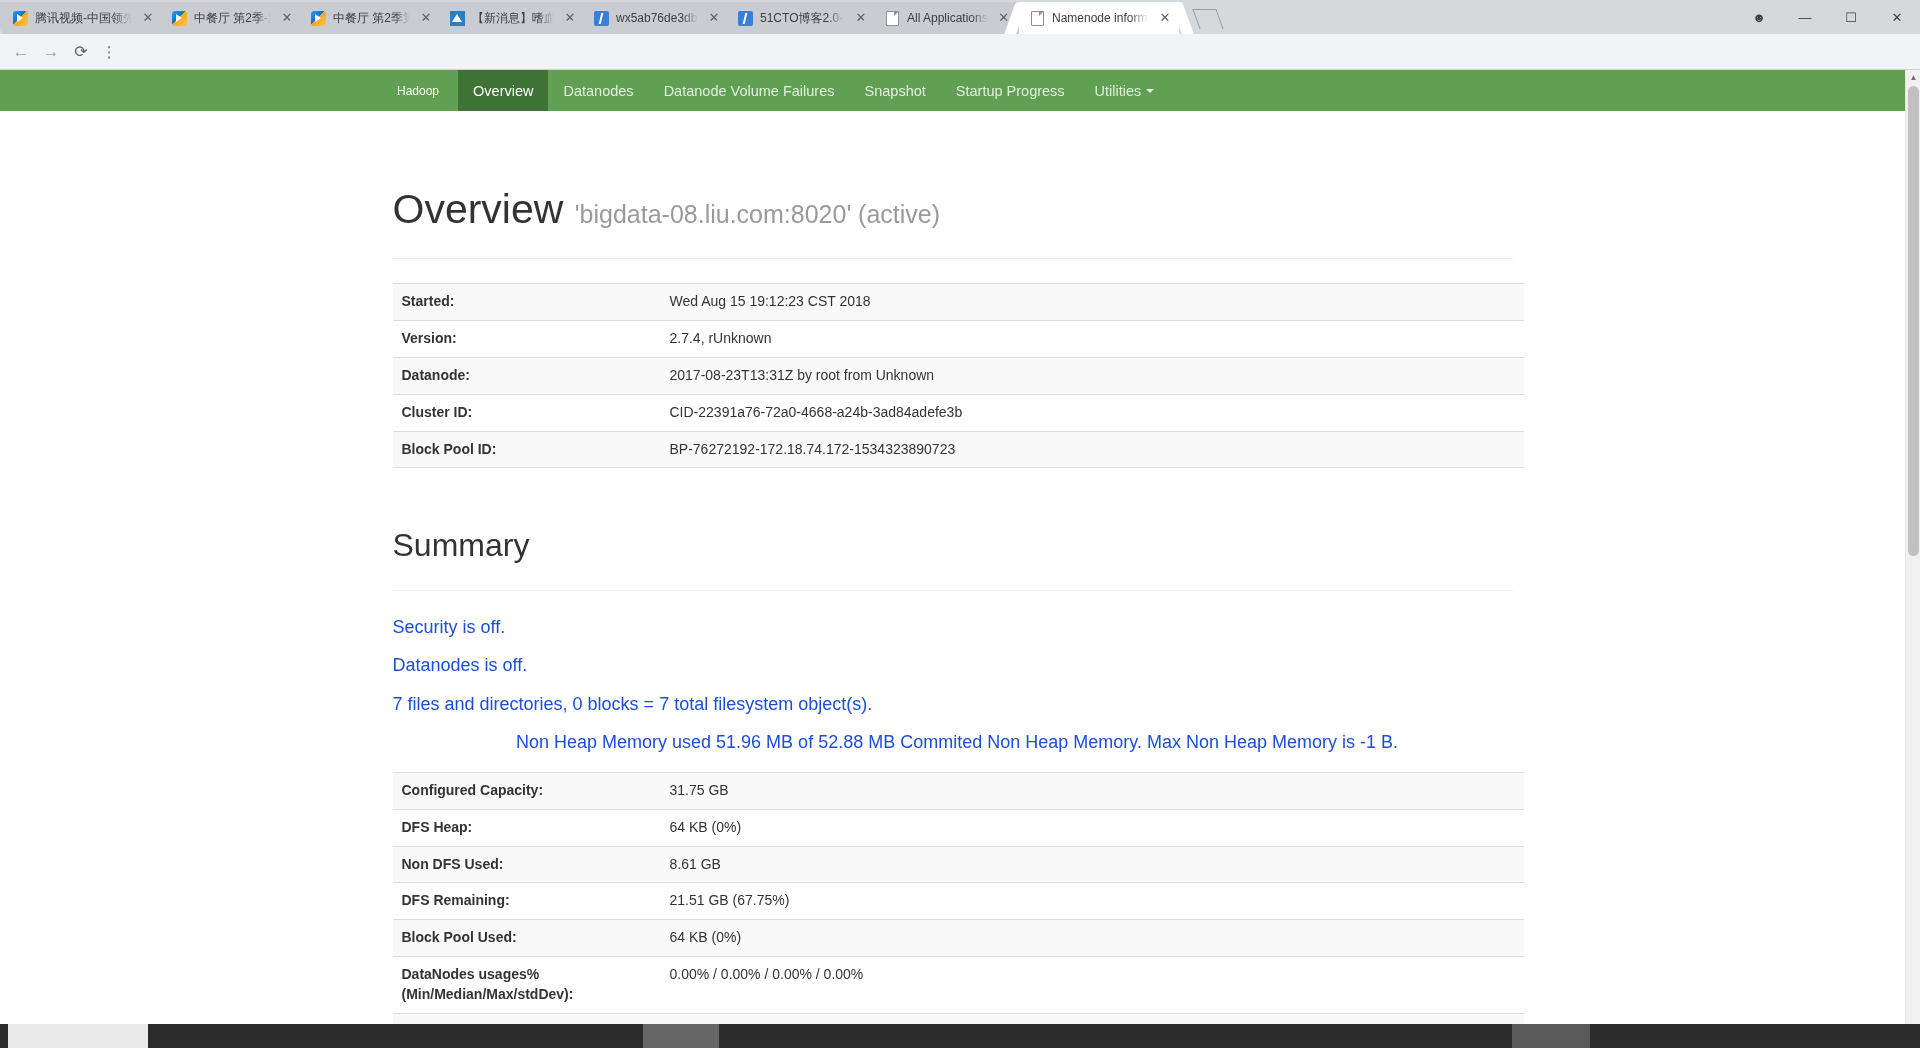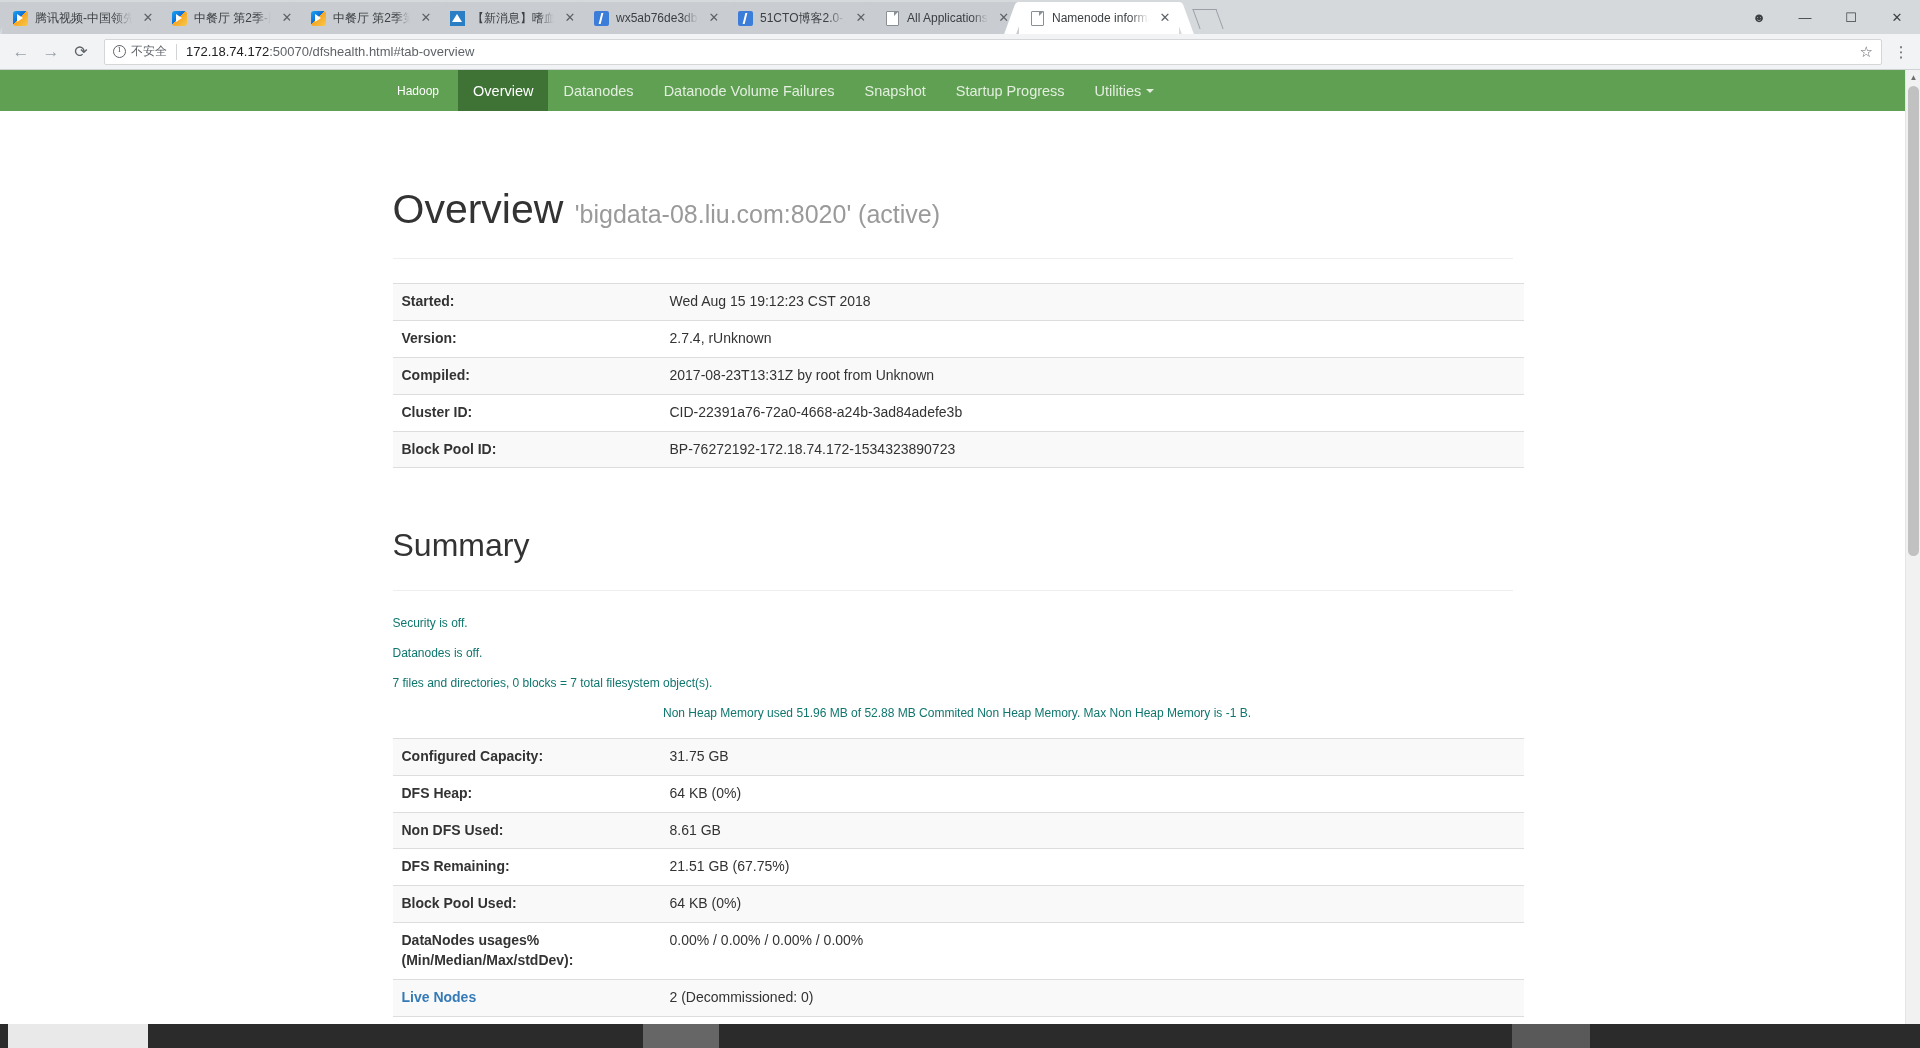--- a/index.html
+++ b/index.html
@@ -328,22 +328,22 @@
   table.tbl tr:nth-child(odd) td { background: #f9f9f9; }
   table.tbl tr:nth-child(even) td { background: #ffffff; }
   table.tbl tr td:last-child { border-bottom: 0; }
   table.tbl tr:last-child td { border-bottom: 1px solid #dddddd; }
   .k { font-weight: bold; width: 268px; }
   .v { }
   .k a { color: #337ab7; text-decoration: none; font-weight: bold; }
 
   .summary-lines {
     margin: 22px 0 0 9px;
-    font-size: 12px;
-    color: #0f766e;
+    font-size: 18px;
+    color: #1d4ed8;
   }
   .summary-lines p { margin: 0 0 13px 0; line-height: 1.42; }
   .summary-lines p:last-child { margin-bottom: 16px; text-align: center; }
 
   
   .scrollbar {
     position: absolute;
     right: 0; top: 0;
     width: 15px; height: 100%;
     background: #f1f1f1;
@@ -454,31 +454,20 @@
       <div class="winbtn">—</div>
       <div class="winbtn">☐</div>
       <div class="winbtn close">✕</div>
     </div>
   </div>
 
   <div class="toolbar">
     <div class="navbtn">←</div>
     <div class="navbtn">→</div>
     <div class="navbtn reload">⟳</div>
-    <div class="omnibox">
-      <span class="secchip">
-        <i class="info-o"></i>
-        <span>不安全</span>
-      </span>
-      <span class="omni-div"></span>
-      <span class="urltext">
-        <span>172.18.74.172</span><span class="dim">:50070/dfshealth.html#tab-overview</span>
-      </span>
-      <span class="star">☆</span>
-    </div>
     <div class="menudots">⋮</div>
   </div>
 
   <div class="viewport">
     <div class="page">
 
       <div class="hadoop-nav">
         <div class="brand">Hadoop</div>
         <div id="nav-host" style="display:flex;align-items:stretch;">
             <div class="navitem active">
@@ -517,21 +506,21 @@
             <tbody id="overview-host">
                 <tr>
                   <td class="k">Started:</td>
                   <td class="v">Wed Aug 15 19:12:23 CST 2018</td>
                 </tr>
                 <tr>
                   <td class="k">Version:</td>
                   <td class="v">2.7.4, rUnknown</td>
                 </tr>
                 <tr>
-                  <td class="k">Compiled:</td>
+                  <td class="k">Datanode:</td>
                   <td class="v">2017-08-23T13:31Z by root from Unknown</td>
                 </tr>
                 <tr>
                   <td class="k">Cluster ID:</td>
                   <td class="v">CID-22391a76-72a0-4668-a24b-3ad84adefe3b</td>
                 </tr>
                 <tr>
                   <td class="k">Block Pool ID:</td>
                   <td class="v">BP-76272192-172.18.74.172-1534323890723</td>
                 </tr>

